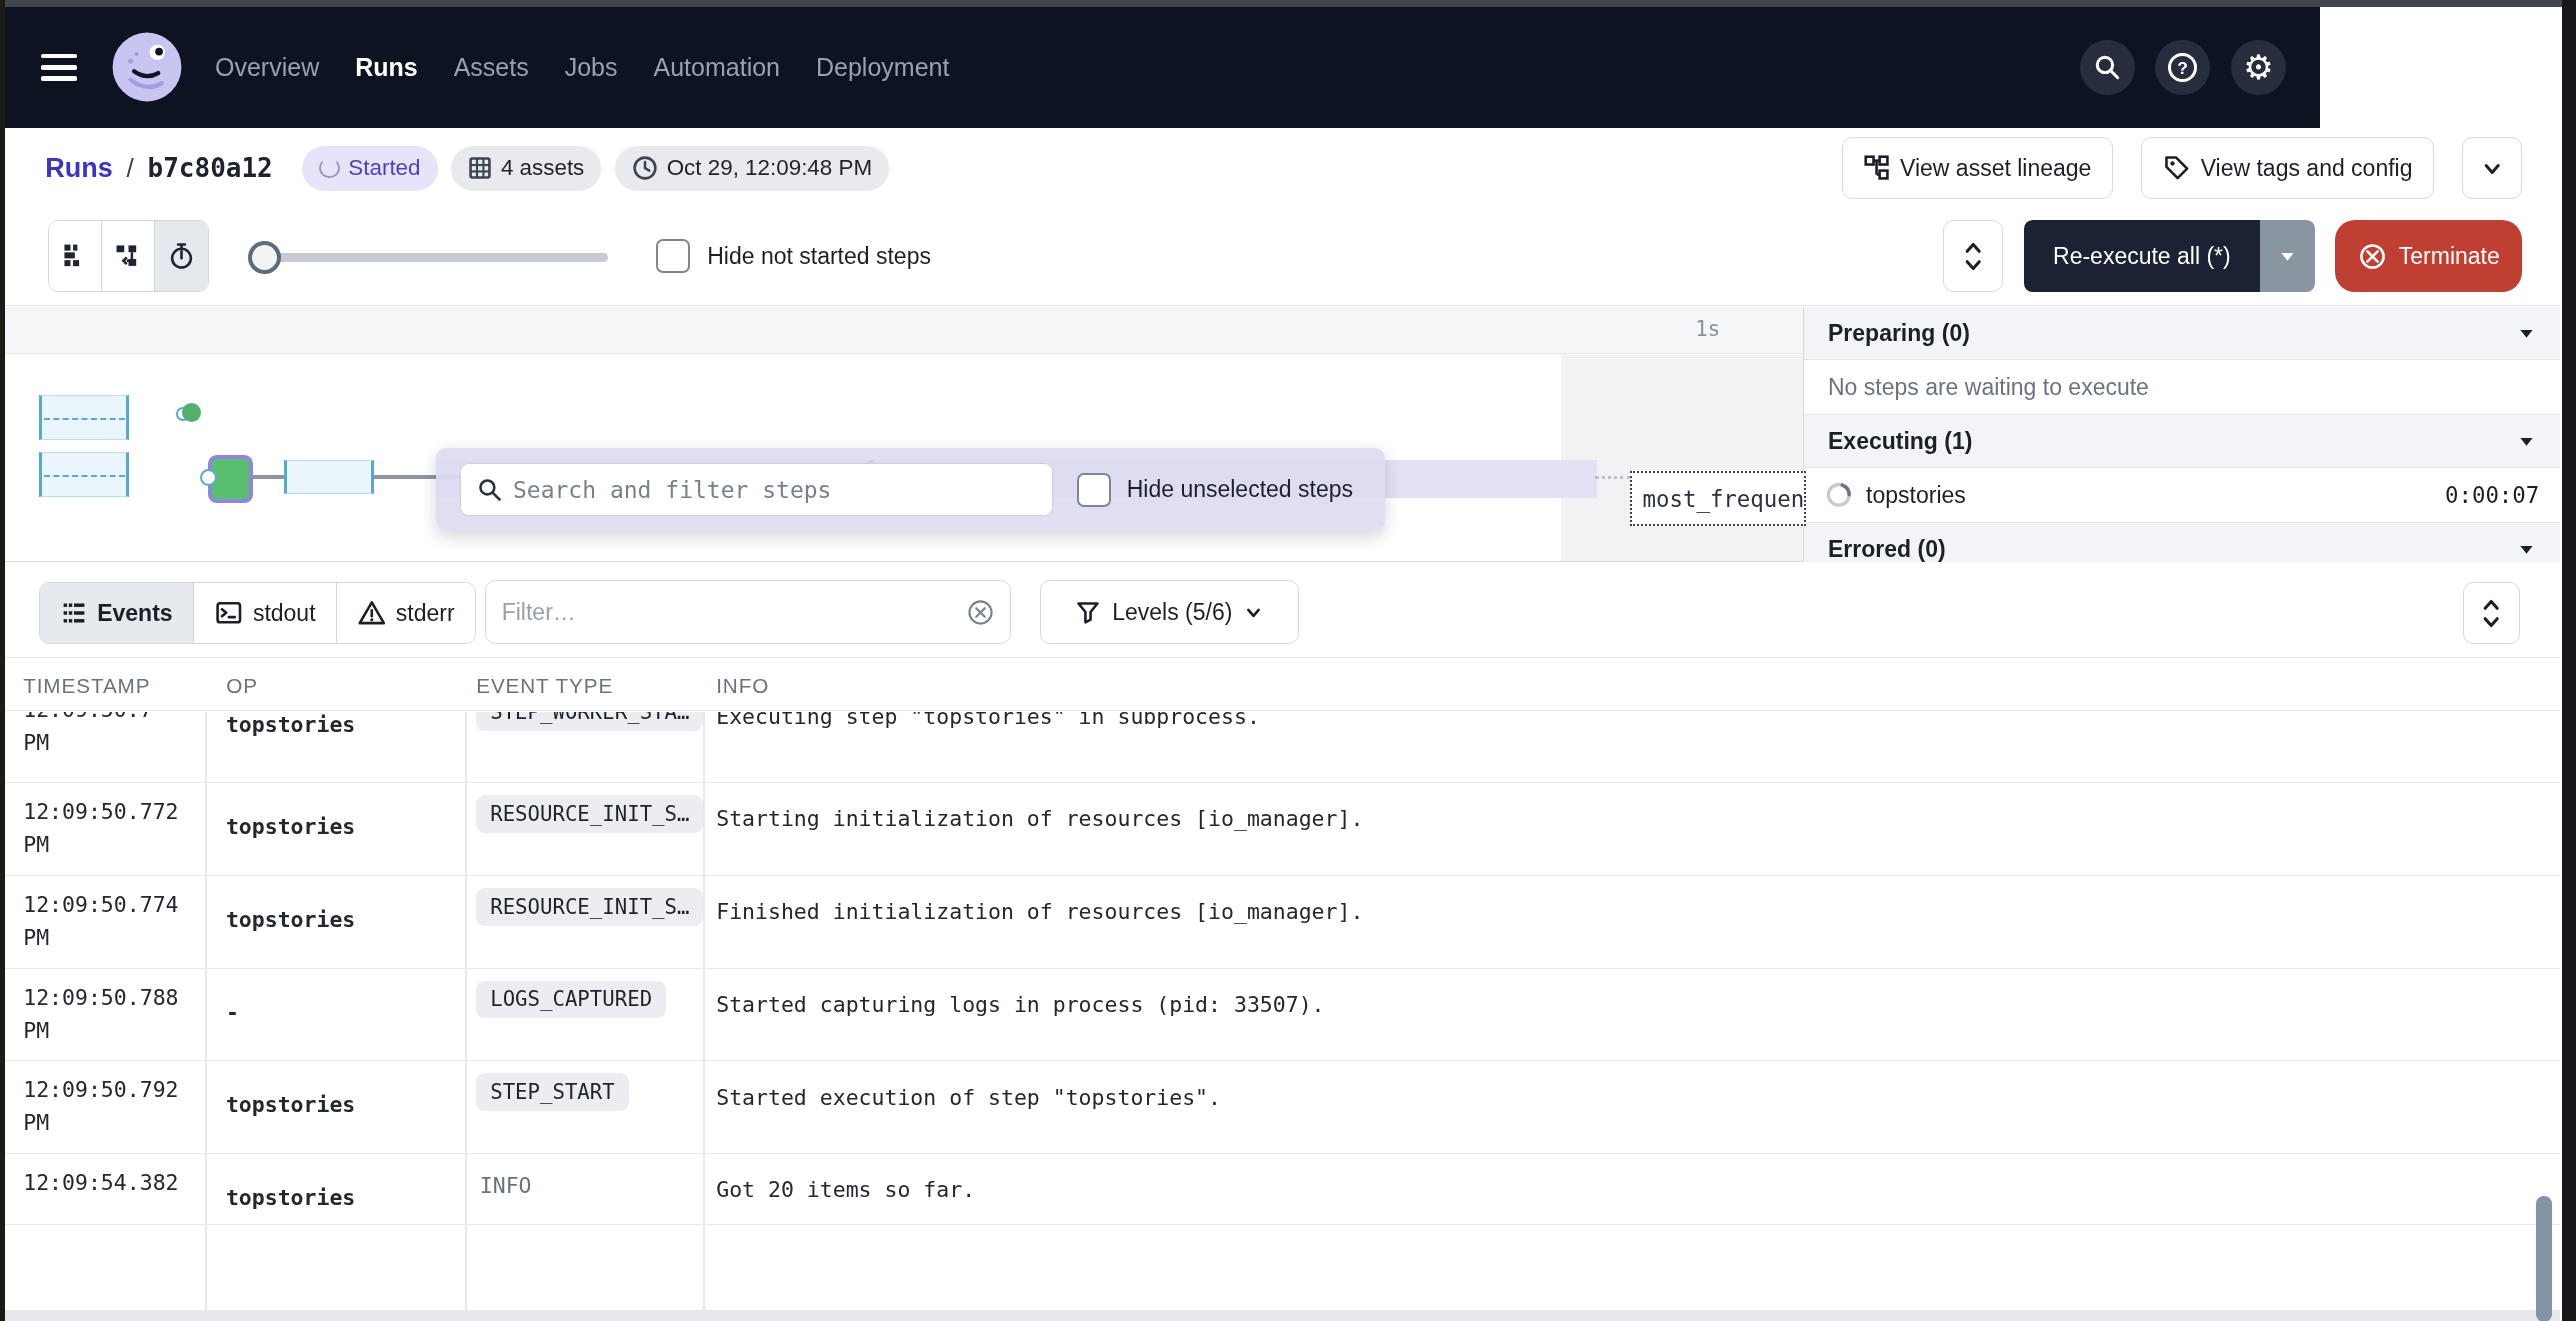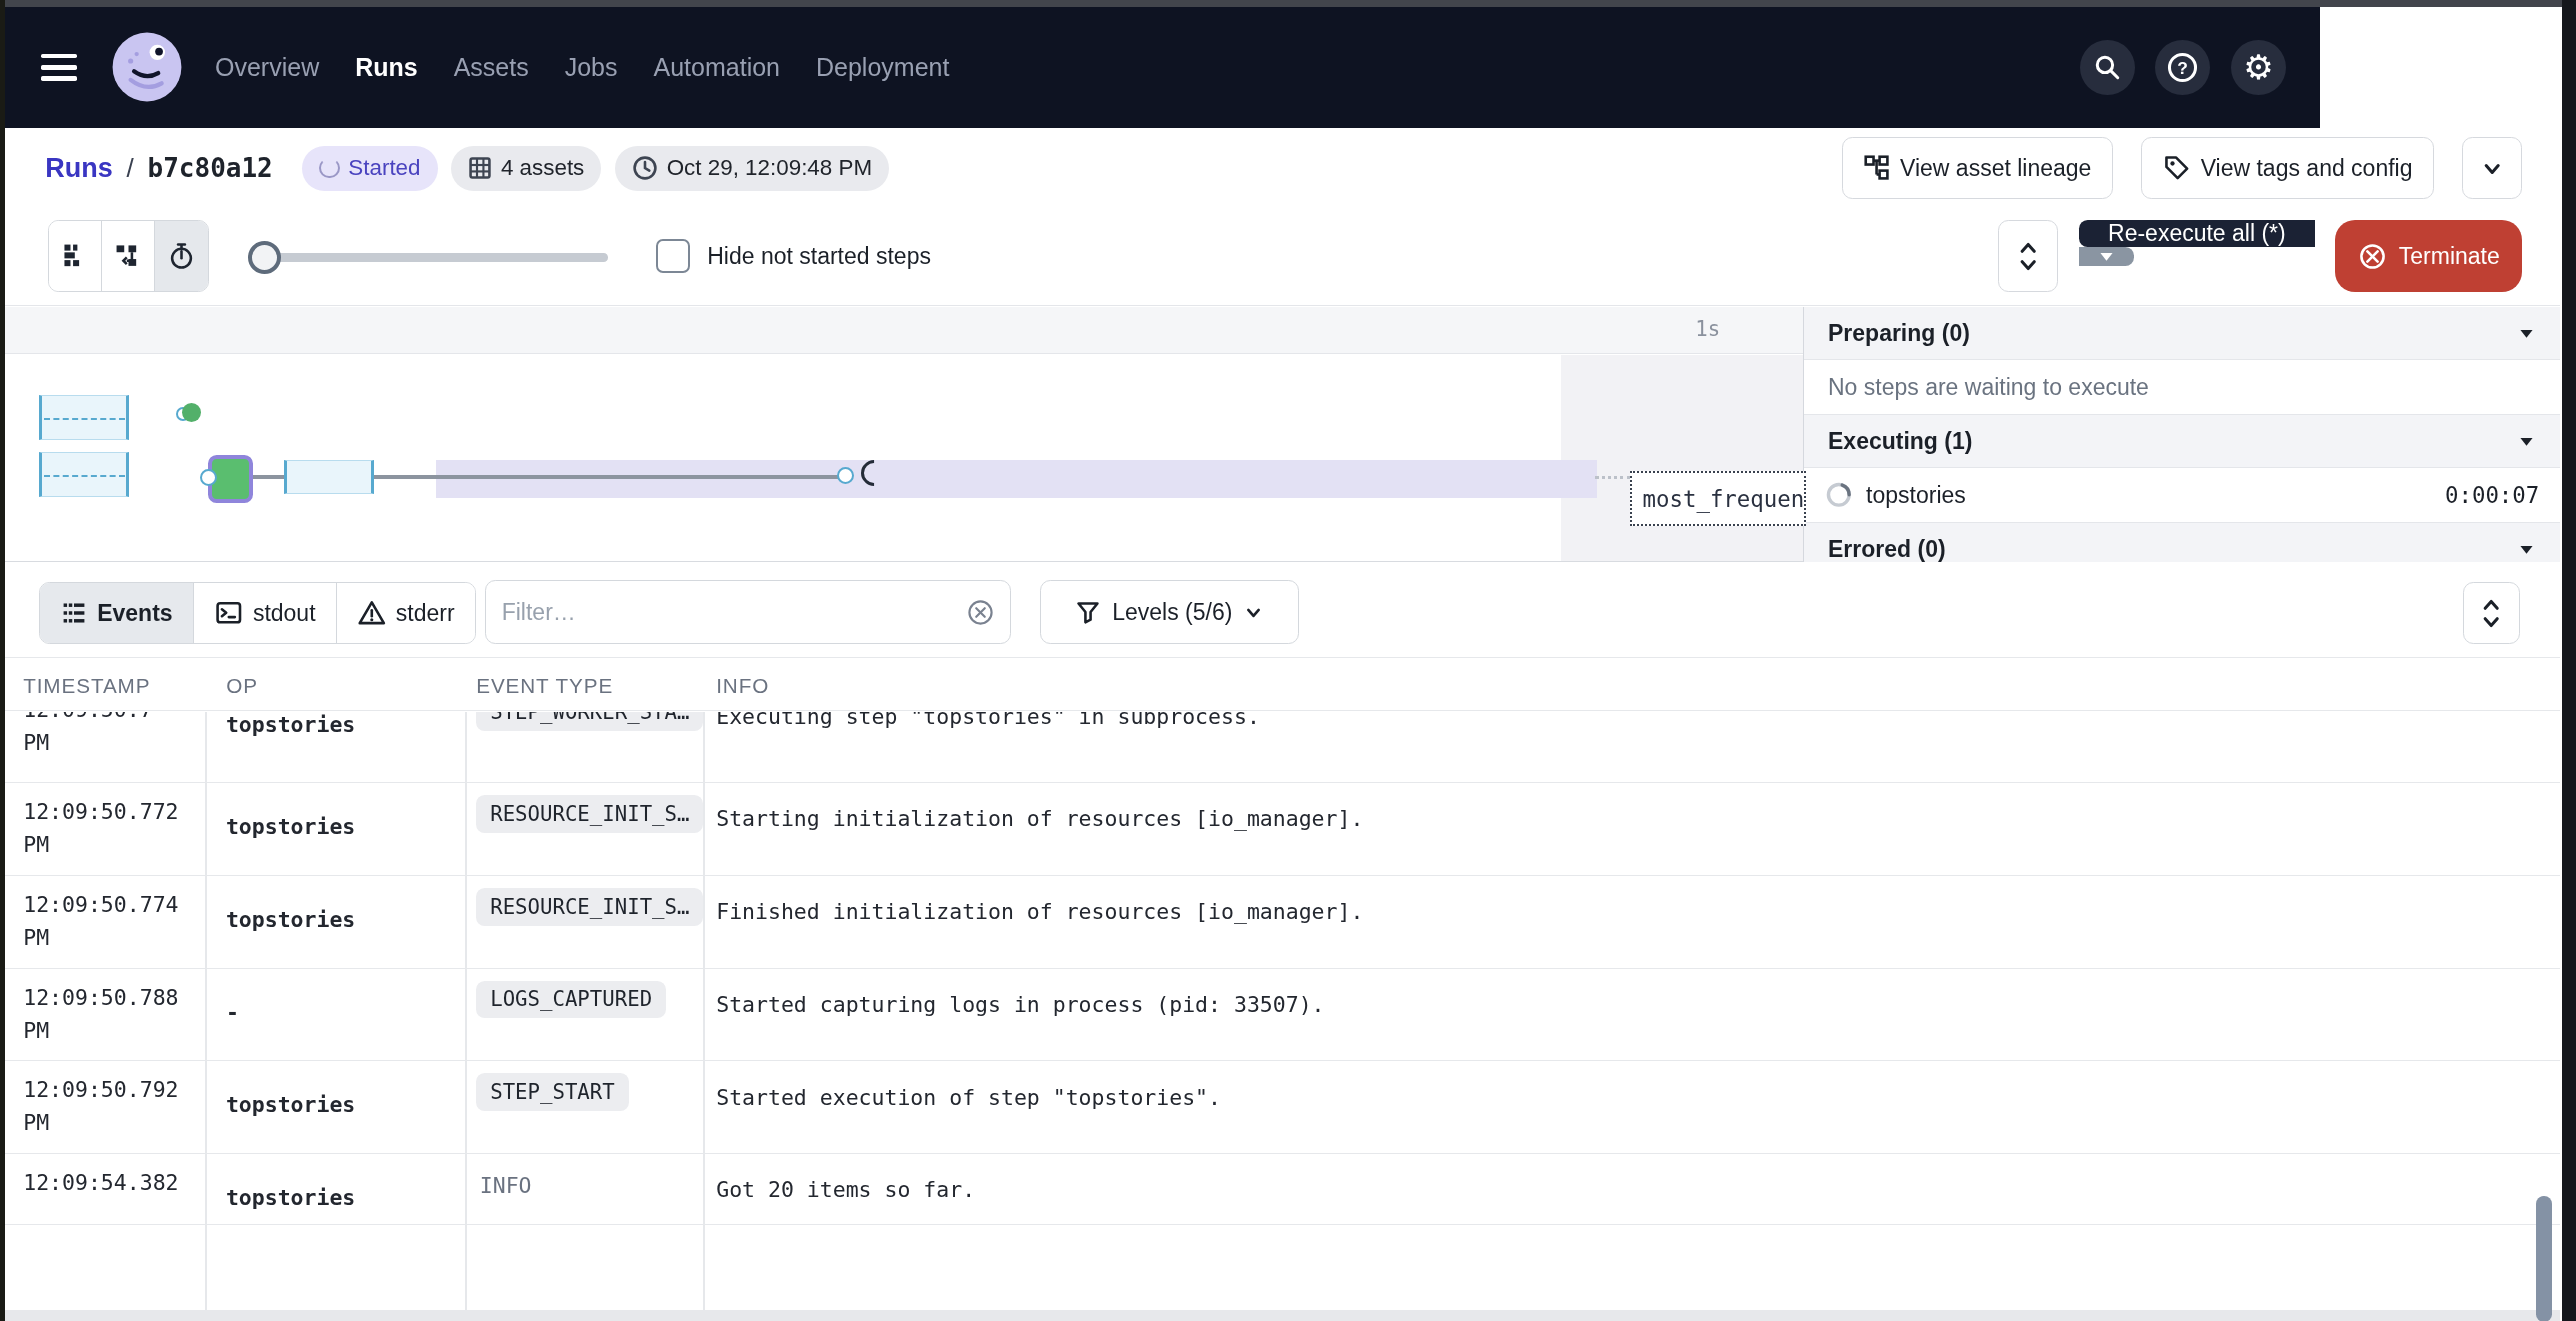--- a/index.html
+++ b/index.html
@@ -42,21 +42,21 @@
   .run-toolbar { position:absolute; left:5.2px; top:208px; width:2555px; height:98px; background:#fff; border-bottom:1.7px solid #E4E6EA; }
   .segset { position:absolute; left:43px; top:12px; height:72px; display:flex; border:1.7px solid #D4D8DD; border-radius:10.3px; overflow:hidden; background:#fff; }
   .seg { width:53px; display:flex; align-items:center; justify-content:center; border-right:1.7px solid #D4D8DD; cursor:pointer; background:#fff; }
   .seg:last-child { border-right:none; }
   .seg.on { background:#E5E8EC; }
   .slider-track { position:absolute; left:250px; top:45px; width:353px; height:8.6px; border-radius:4.3px; background:#C6CBD2; cursor:pointer; }
   .slider-handle { position:absolute; left:243px; top:33px; width:33px; height:33px; border-radius:50%; background:#F2F3F5; border:4.3px solid #5E6B7B; cursor:pointer; }
   .cb { width:34px; height:34px; border:2.6px solid #7C8795; border-radius:6.9px; background:#fff; cursor:pointer; flex:none; }
   .hide-not-started { position:absolute; left:651px; top:31px; display:flex; align-items:center; gap:17px; font-size:23px; color:#1B2028; }
   .rt-right { position:absolute; right:38px; top:12px; height:72px; display:flex; align-items:center; gap:20.7px; }
-  .reexec-wrap { display:flex; height:72px;flex-direction:column; }
+  .reexec-wrap { display:flex; height:72px; }
   .reexec { background:#1B2234; color:#fff; font-size:23px; display:flex; align-items:center; padding:0 29px; border-radius:8.6px 0 0 8.6px; cursor:pointer; }
   .reexec-caret { width:55px; background:#8A95A2; border-radius:0 8.6px 8.6px 0; display:flex; align-items:center; justify-content:center; cursor:pointer; }
   .terminate { height:72px; background:#BF4033; color:#fff; font-size:23px; display:flex; align-items:center; gap:12px; padding:0 22.4px; border-radius:20px; cursor:pointer; }
 
   
   .gantt { position:absolute; left:5.2px; top:307px; width:2555px; height:255px; background:#fff; overflow:hidden; border-bottom:1.7px solid #D8DBE0; }
   .gantt-header { position:absolute; left:0; top:0; width:1798px; height:47px; background:#F5F6F8; border-bottom:1.7px solid #E4E6EA; }
   .time-tick { position:absolute; left:1690px; top:10.3px; font-size:20.7px; color:#8A919D; }
   .gantt-shade { position:absolute; left:1556px; top:48px; width:242px; height:207px; background:#F2F2F5; }
   .stepbox { position:absolute; background:#E9F5FB; border-top:1.7px solid #B8DCEE; border-bottom:1.7px solid #B8DCEE; border-left:3.4px solid #57A9CF; border-right:3.4px solid #57A9CF; }
@@ -332,20 +332,35 @@
     <div class="connector"></div>
     <div class="greenbox"></div>
     <div class="stepbox" style="left:279px; top:153px; width:90px; height:34px; border-top-width:1.7px;"></div>
     <div class="node-circle" style="left:195px; top:162px;"></div>
     <div class="node-circle" style="left:832px; top:160px;"></div>
     <div class="half-arc"></div>
 
     <div class="dot-leader"></div>
     <div class="sel-label mono">most_frequent</div>
 
+    <div class="gantt-overlay">
+      <div class="gsearch">
+        <span>
+          <svg width="26" height="26" viewBox="0 0 30 30">
+              <circle cx="12" cy="12" r="8" stroke="#2A3140" stroke-width="3" fill="none"></circle>
+              <line x1="18" y1="18" x2="26" y2="26" stroke="#2A3140" stroke-width="3" stroke-linecap="round"></line>
+            </svg>
+        </span>
+        <input placeholder="Search and filter steps" style="">
+      </div>
+      <div class="hide-unselected">
+        <span class="cb"></span>
+        <span>Hide unselected steps</span>
+      </div>
+    </div>
   </div>
 
   <div class="panel">
     <div class="phead">
       <span class="ptitle">Preparing (0)</span>
       <span class="chev">
         <svg width="19" height="19" viewBox="0 0 22 22">
             <polygon points="4,7 18,7 11,16" fill="#1B2028"></polygon>
           </svg>
       </span>

